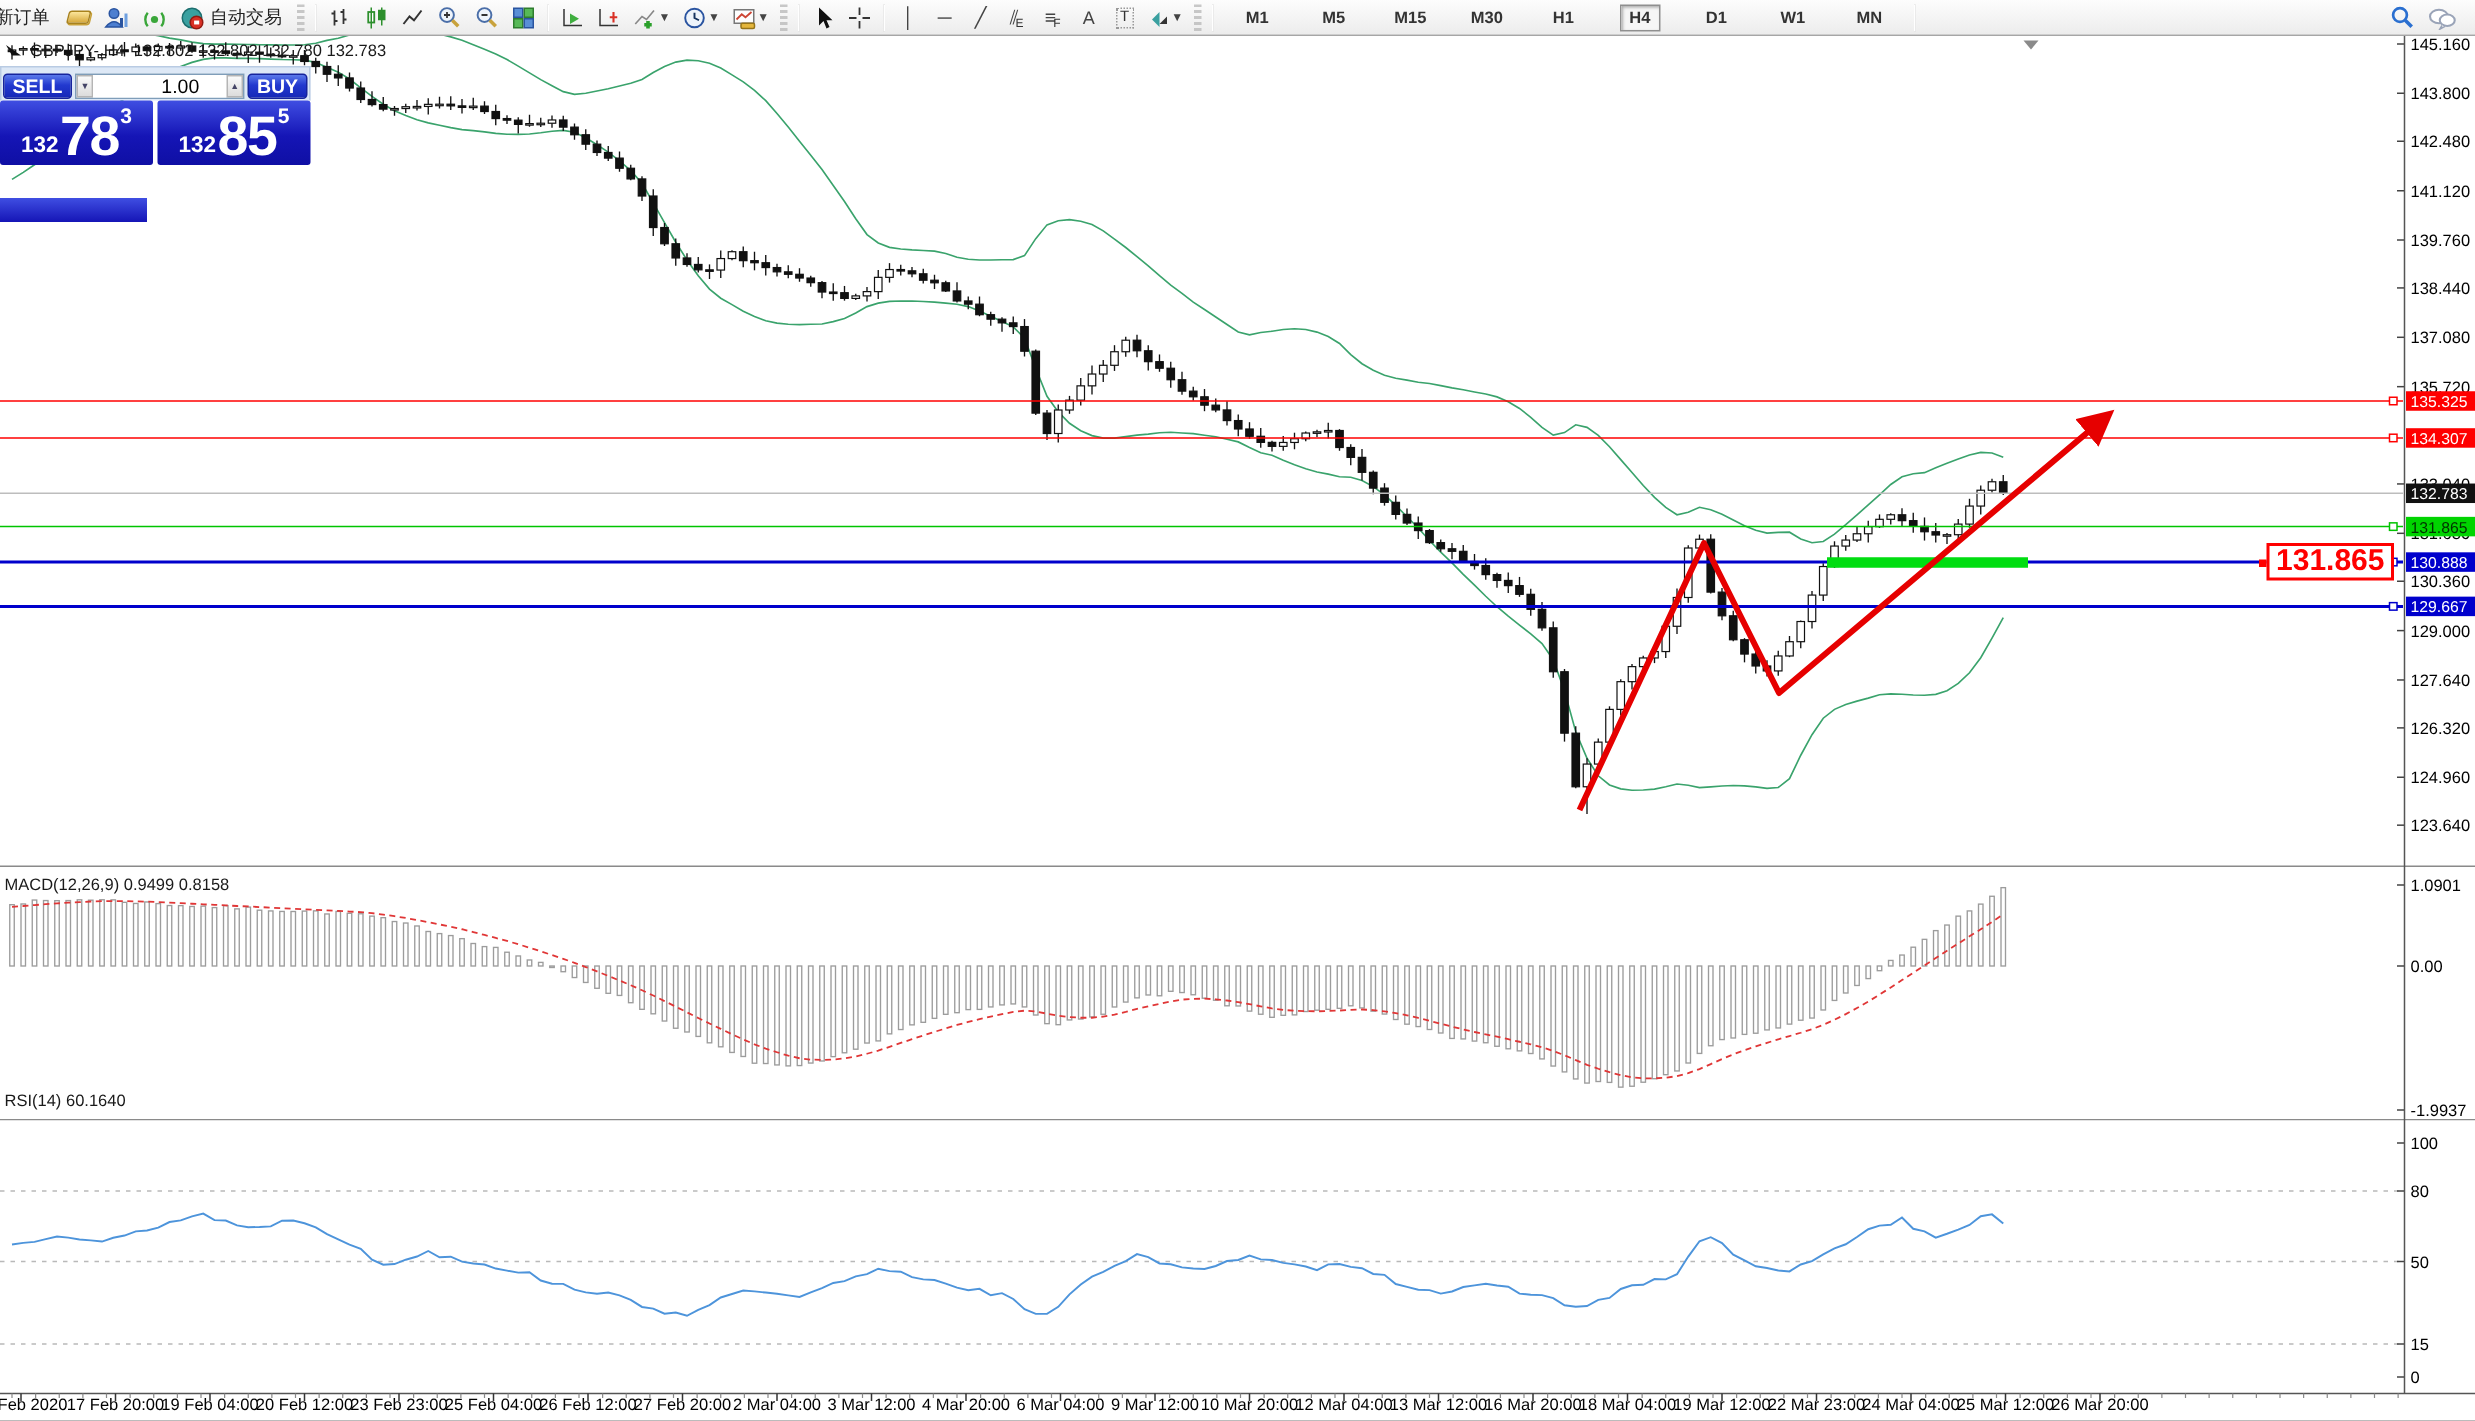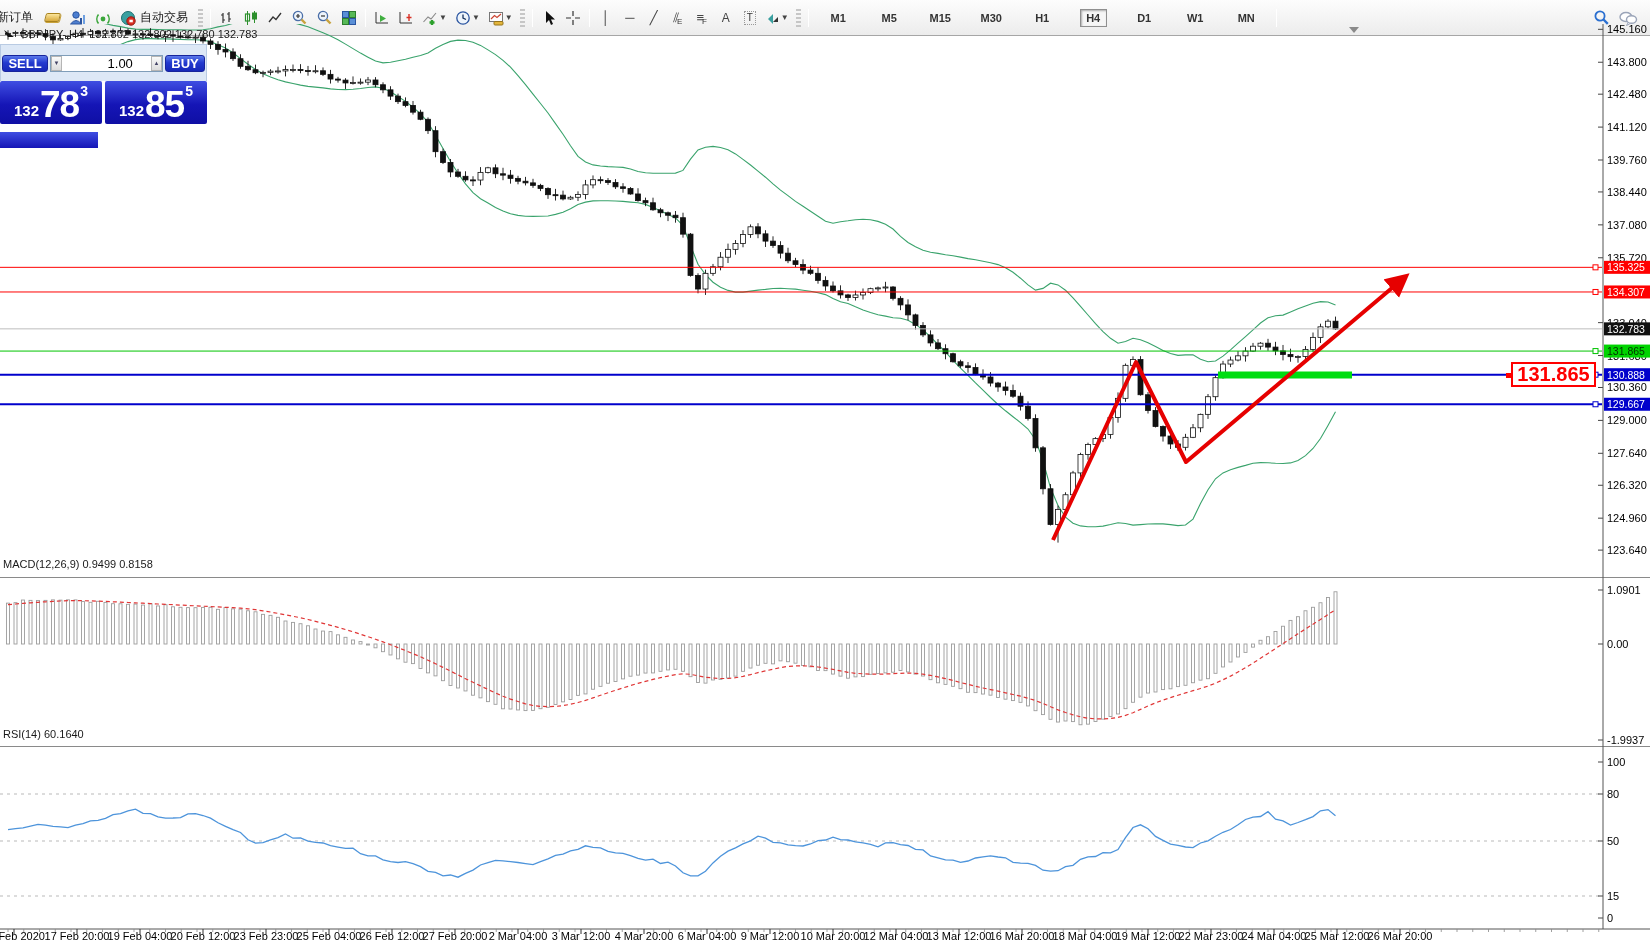--- a/index.html
+++ b/index.html
@@ -1,20 +1,20 @@
 <!DOCTYPE html>
 <html><head>
 <meta charset="utf-8">
 <style>
   html,body{margin:0;padding:0;background:#888;}
   *{box-sizing:border-box;font-family:"Liberation Sans",sans-serif;}
   #app{position:relative;width:1650px;height:947px;background:#fff;overflow:hidden;}
 
   
-  #toolbar{position:absolute;left:0;top:0;width:1650px;height:36px;
+  #toolbar{position:absolute;left:0;top:0;width:1650px;height:24px;
     background:linear-gradient(#fdfdfd,#ececec);border-bottom:1px solid #a6a6a6;
     display:flex;align-items:center;overflow:hidden;white-space:nowrap;}
   .tb-btn{height:22px;min-width:22px;display:inline-flex;align-items:center;justify-content:center;
     padding:0 2px;margin:0 1px;border:1px solid transparent;border-radius:2px;color:#333;font-size:11px;}
   .tb-btn svg{display:block;}
   .tb-text{font-size:12px;color:#222;padding:0 3px;}
   .tb-sep{width:1px;height:18px;background:#b5b5b5;border-right:1px solid #fff;margin:0 4px;}
   .tb-grip{width:5px;height:18px;margin:0 3px;
     background:repeating-linear-gradient(#bbb 0 2px,transparent 2px 4px);opacity:.8;}
   .caret{font-size:8px;color:#444;margin-left:1px;}
@@ -28,21 +28,21 @@
     border:1px solid #a8821d;border-radius:2px;transform:skewX(-14deg);box-shadow:1px 1px 0 #c9a23a;}
   .tbox{border:1px dotted #999;font-size:10px;color:#333;padding:0 2px;line-height:12px;}
 
   
   #symbol-line{position:absolute;left:4px;top:28px;font-size:11px;color:#1a1a1a;z-index:5;display:flex;gap:6px;align-items:center;}
   #symbol-line .sym{font-weight:normal;}
   #plot{position:absolute;left:0;top:24px;z-index:1;}
 
   
   #trade-panel{position:absolute;left:0;top:44px;width:207px;z-index:6;}
-  #tp-row1{display:flex;align-items:center;height:37px;background:#dde8f6;border:1px solid #b9cbe3;border-bottom:none;}
+  #tp-row1{display:flex;align-items:flex-end;height:23px;background:#dde8f6;border:1px solid #b9cbe3;border-bottom:none;}
   .tp-btn{color:#fff;font-weight:bold;font-size:13px;display:flex;align-items:center;justify-content:center;
     background:linear-gradient(#5a79ea,#2239cf 45%,#1628b8);border:1px solid #17249c;border-radius:3px;margin:1px;}
   #tp-sell{width:46px;}
   #tp-buy{width:40px;}
   #tp-vol{flex:1;display:flex;align-items:stretch;margin:1px;border:1px solid #7f9db9;background:#fff;}
   .spin{width:15px;background:linear-gradient(#fafafa,#dcdcdc);border:1px solid #b5b5b5;
     display:flex;align-items:center;justify-content:center;font-size:6px;color:#446;}
   #tp-vol input{border:none;outline:none;width:100%;text-align:right;font-size:13px;padding:0 18px;color:#000;}
   #tp-row2{display:flex;gap:3px;height:43px;}
   .tp-price{flex:1;background:linear-gradient(#3f4ee2,#1515b6 55%,#0f0fa4);border-radius:2px;
@@ -1069,21 +1069,21 @@
       </div>
       <div class="tp-price">
         <span class="tp-prefix">132</span>
         <span class="tp-big">85</span>
         <span class="tp-sup">5</span>
       </div>
     </div>
   </div>
   <div id="blue-strip"></div>
 
-  <div class="ind-label" style="top:558px">
+  <div class="ind-label" style="top:584px">
     <span>MACD(12,26,9)</span> <span>0.9499 0.8158</span>
   </div>
   <div class="ind-label" style="top:728px">
     <span>RSI(14)</span> <span>60.1640</span>
   </div>
 
   <div id="big-price-label">
     <span class="conn"></span>
     <span>131.865</span>
   </div>

